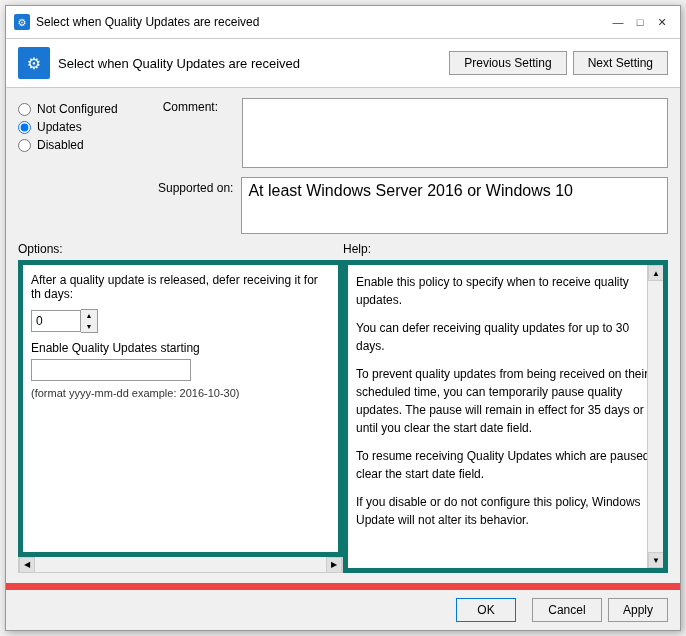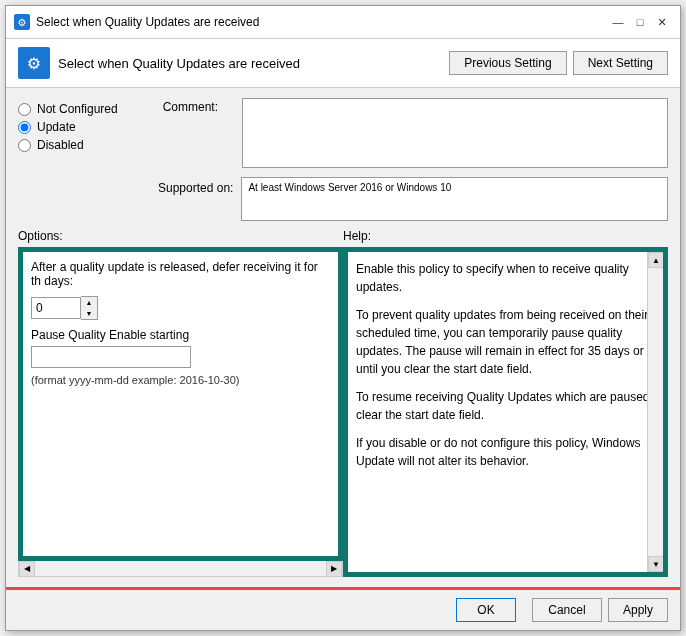--- a/index.html
+++ b/index.html
@@ -139,25 +139,25 @@
       height: 70px;
       border: 1px solid #999;
       resize: none;
       font-family: inherit;
       font-size: 11px;
       padding: 2px;
       background: white;
     }
     .supported-box {
       width: 100%;
-      height: 44px;
+      height: 57px;
       border: 1px solid #999;
       background: white;
       padding: 4px 6px;
-      font-size: 10px;
+      font-size: 16px;
       overflow: hidden;
     }
 
     .top-form-area {
       display: flex;
       gap: 10px;
       flex: 0 0 auto;
     }
     .top-form-radios {
       display: flex;
@@ -266,21 +266,21 @@
       background: #e0e0e0;
       border: 1px solid #ccc;
       display: flex;
       align-items: center;
       justify-content: center;
       font-size: 8px;
       cursor: pointer;
     }
 
     .footer {
-      border-top: 3px solid #ef4444;
+      border-top: 7px solid #ef4444;
       padding: 8px 12px;
       display: flex;
       justify-content: flex-end;
       gap: 6px;
       background: #f0f0f0;
     }
     .btn-ok {
       min-width: 60px;
       background: #f0f0f0;
       border: 1px solid #0078d7;
@@ -364,21 +364,21 @@
 
     <div class="top-form-area">
 
       <div class="top-form-radios">
         <div class="radio-row">
           <input type="radio" name="config" id="notConfigured" style="">
           <label class="radio-label" for="notConfigured">Not Configured</label>
         </div>
         <div class="radio-row">
           <input type="radio" name="config" id="enabled" checked="" style="">
-          <label class="radio-label" for="enabled">Update</label>
+          <label class="radio-label" for="enabled">Updates</label>
         </div>
         <div class="radio-row">
           <input type="radio" name="config" id="disabled" style="">
           <label class="radio-label" for="disabled">Disabled</label>
         </div>
       </div>
 
       <div class="top-form-fields">
         <div style="display:flex; gap:24px; margin-bottom:6px;">
           <span class="field-label" style="min-width:60px; text-align:right; padding-top:2px;">Comment:</span>
@@ -404,39 +404,40 @@
         <div class="panel-content">
           <div class="panel-content-inner">
             <div class="options-text">After a quality update is released, defer receiving it for th days:</div>
             <div class="spinner-row">
               <input class="spinner-input" type="text" value="0" style="">
               <div class="spinner-btns">
                 <button class="spinner-btn">▲</button>
                 <button class="spinner-btn">▼</button>
               </div>
             </div>
-            <div class="pause-label">Pause Quality Enable starting</div>
+            <div class="pause-label">Enable Quality Updates starting</div>
             <input class="pause-input" type="text" style="">
             <div class="format-hint">(format yyyy-mm-dd example: 2016-10-30)</div>
           </div>
         </div>
 
         <div class="horizontal-scroll">
           <div class="h-scroll-left">◀</div>
           <div class="h-scroll-track"></div>
           <div class="h-scroll-right">▶</div>
         </div>
       </div>
 
       <div class="panel-right">
         <div class="panel-label">Help:</div>
         <div class="panel-content">
           <div class="panel-content-inner help-text">
 
           <p>Enable this policy to specify when to receive quality updates.</p>
+              <p>You can defer receiving quality updates for up to 30 days.</p>
               <p>To prevent quality updates from being received on their scheduled time, you can temporarily pause quality updates. The pause will remain in effect for 35 days or until you clear the start date field.</p>
               <p>To resume receiving Quality Updates which are paused, clear the start date field.</p>
               <p>If you disable or do not configure this policy, Windows Update will not alter its behavior.</p>
             </div>
 
           <div class="scrollbar-track">
             <div class="scrollbar-arrow">▲</div>
             <div style="flex:1;"></div>
             <div class="scrollbar-arrow" style="position:absolute;bottom:0;width:16px;">▼</div>
           </div>

